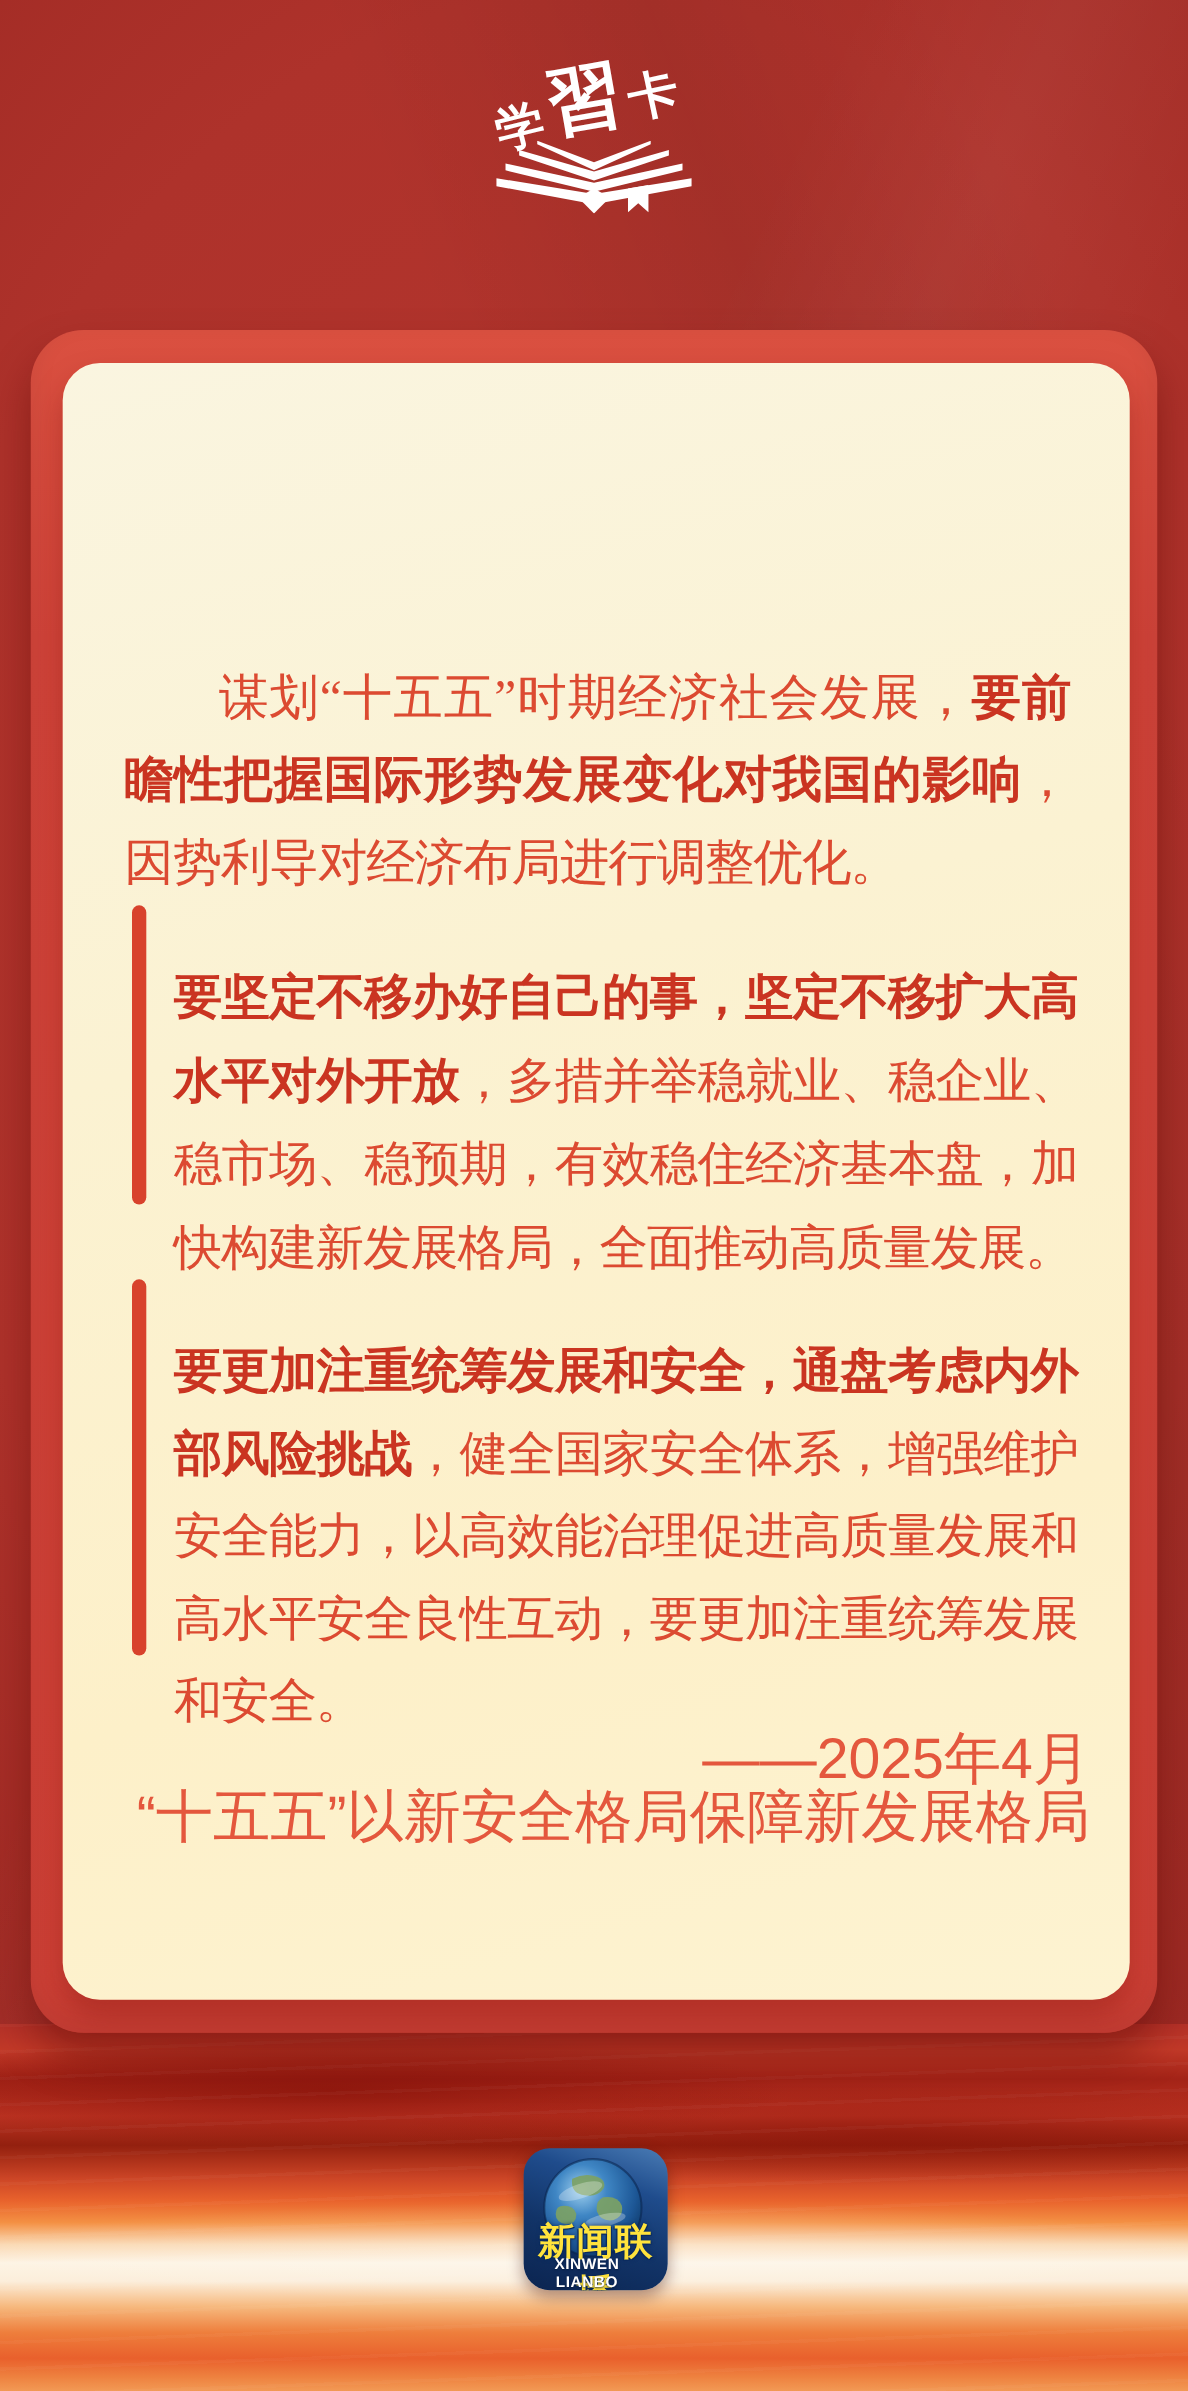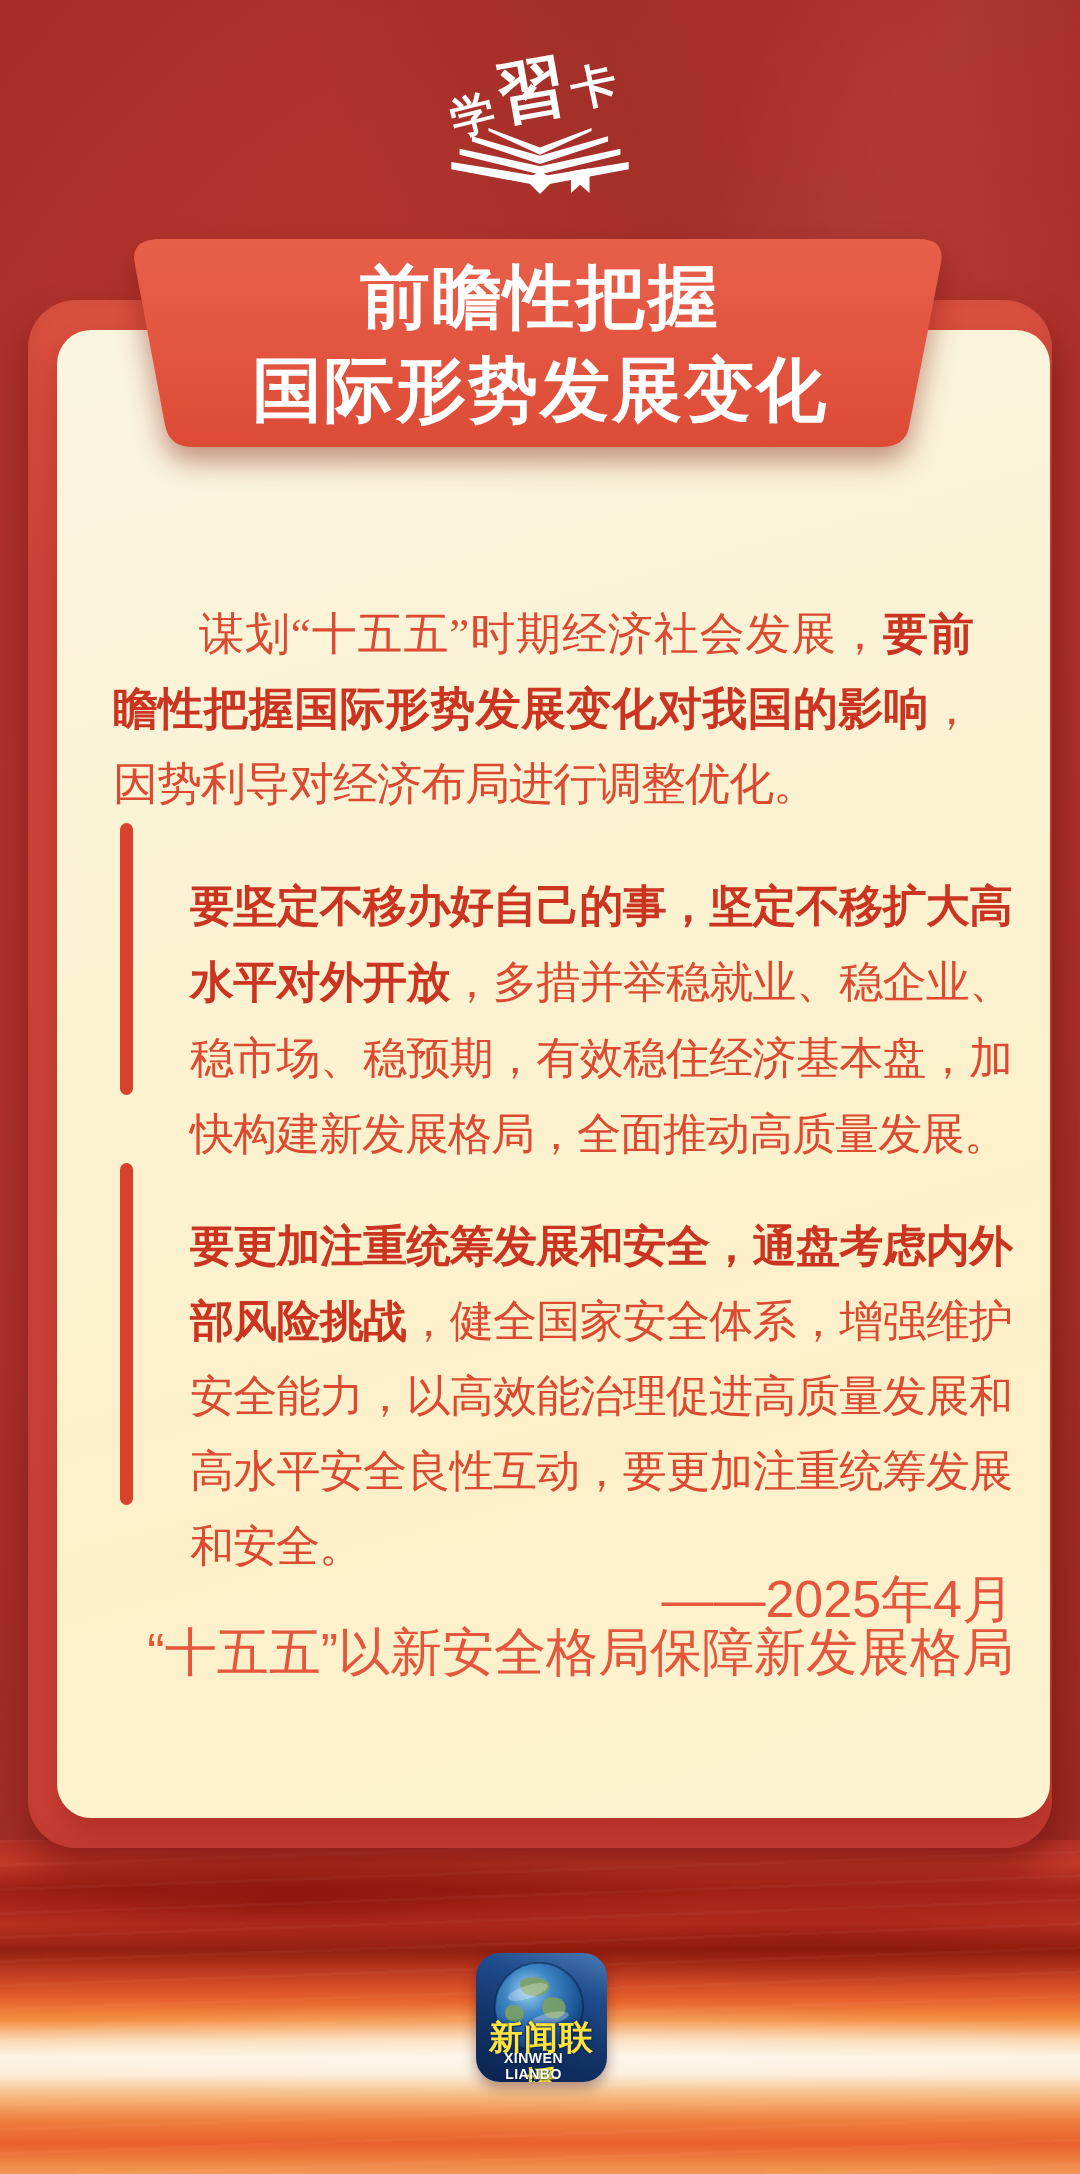--- a/index.html
+++ b/index.html
@@ -33,40 +33,40 @@
   .ch-xi{left:52px;top:-4px;font-size:68px;transform:rotate(-10deg);}
   .ch-ka{left:126px;top:4px;font-size:46px;transform:rotate(-12deg);}
   .book-svg{position:absolute;left:0;bottom:0;width:190px;height:66px;}
 
   
   .outer-card{position:absolute;left:28px;top:300px;width:1024px;height:1548px;border-radius:48px;
     background:linear-gradient(180deg,#da5040 0%, #d0443a 18%, #cd4036 100%);
     box-shadow:0 22px 38px rgba(90,8,4,.45), inset 0 -10px 24px rgba(0,0,0,.07);}
   .cream-card{position:absolute;left:57px;top:330px;width:970px;height:1488px;border-radius:34px;
     background:linear-gradient(165deg,#faf5e0 0%, #fbf2d2 38%, #fdf0c9 72%, #fdf3d1 100%);
-    box-shadow:0 16px 26px rgba(130,20,12,.35);padding-left:23px;}
+    box-shadow:0 16px 26px rgba(130,20,12,.35);}
 
   
   .banner{position:absolute;left:125px;top:237px;width:830px;height:212px;}
   .banner-svg{position:absolute;left:0;top:0;width:830px;height:212px;
     filter:drop-shadow(0 14px 14px rgba(125,20,10,.45));}
   .banner-title{position:absolute;inset:0;display:flex;flex-direction:column;justify-content:center;
     align-items:center;text-align:center;color:#ffffff;font-weight:bold;font-size:70px;line-height:93px;
     letter-spacing:2px;padding-top:2px;}
 
   
   .card-content{position:absolute;inset:0;font-family:"Liberation Serif","DejaVu Serif",serif;}
   .para1{position:absolute;left:56px;top:222px;width:860px;font-size:45px;line-height:75px;
     letter-spacing:-1px;text-align:justify;color:#dc4a31;text-indent:86px;}
   .para1 b, .quote-text b{color:#ca3421;}
   .quote-bar{position:absolute;left:63px;width:13px;border-radius:8px;background:#d8422c;}
   .bar-1{top:493px;height:272px;}
   .bar-2{top:833px;height:342px;}
   .quote-text{position:absolute;left:101px;width:822px;font-size:44px;letter-spacing:-1px;
-    text-align:justify;color:#dc4a31;margin-left:32px;}
+    text-align:justify;color:#dc4a31;}
   .quote-1{top:495px;line-height:76px;}
   .quote-2{top:835px;line-height:75px;}
 
   .attribution{position:absolute;right:36px;top:1243px;text-align:right;color:#e4573d;
     font-family:"Liberation Sans","DejaVu Sans",sans-serif;font-size:52px;line-height:53px;font-weight:normal;}
 
   
   .news-icon{position:absolute;left:476px;top:1953px;width:131px;height:129px;border-radius:24px;overflow:hidden;
     background:linear-gradient(200deg,#4a7cb5 0%, #1f4c8c 28%, #123468 60%, #0b2450 100%);
     box-shadow:0 6px 14px rgba(60,10,5,.4);}
@@ -115,35 +115,20 @@
       <div class="quote-bar bar-2"></div>
       <p class="quote-text quote-2"><b>要更加注重统筹发展和安全，通盘考虑内外部风险挑战</b><span>，健全国家安全体系，增强维护安全能力，以高效能治理促进高质量发展和高水平安全良性互动，要更加注重统筹发展和安全。</span></p>
 
       <div class="attribution">
         <div>——2025年4月</div>
         <div>“十五五”以新安全格局保障新发展格局</div>
       </div>
     </div>
   </div>
 
-  <div class="banner">
-    <svg class="banner-svg" viewBox="0 0 830 212">
-      <defs>
-        <linearGradient id="bannerGrad" x1="0" y1="0" x2="0" y2="1">
-          <stop offset="0" stop-color="#e8604a"></stop>
-          <stop offset="1" stop-color="#dd4b36"></stop>
-        </linearGradient>
-      </defs>
-      <path fill="url(#bannerGrad)" d="M 36,2 L 794,2 Q 820,2 816,26 L 784,190 Q 780,210 756,210 L 68,210 Q 44,210 40,188 L 10,28 Q 4,2 36,2 Z"></path>
-    </svg>
-    <div class="banner-title">
-      <div>前瞻性把握</div>
-      <div>国际形势发展变化</div>
-    </div>
-  </div>
 
   <div class="news-icon">
     <svg class="globe-svg" viewBox="0 0 100 100">
       <defs>
         <radialGradient id="ocean" cx="38%" cy="32%" r="75%">
           <stop offset="0" stop-color="#9fd0ee"></stop>
           <stop offset="35%" stop-color="#3f86c4"></stop>
           <stop offset="75%" stop-color="#1d5796"></stop>
           <stop offset="100%" stop-color="#0e3866"></stop>
         </radialGradient>

